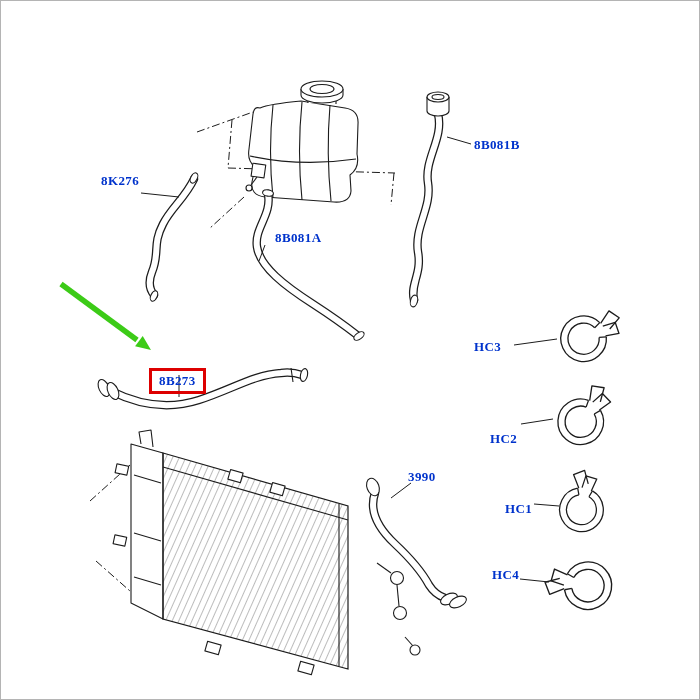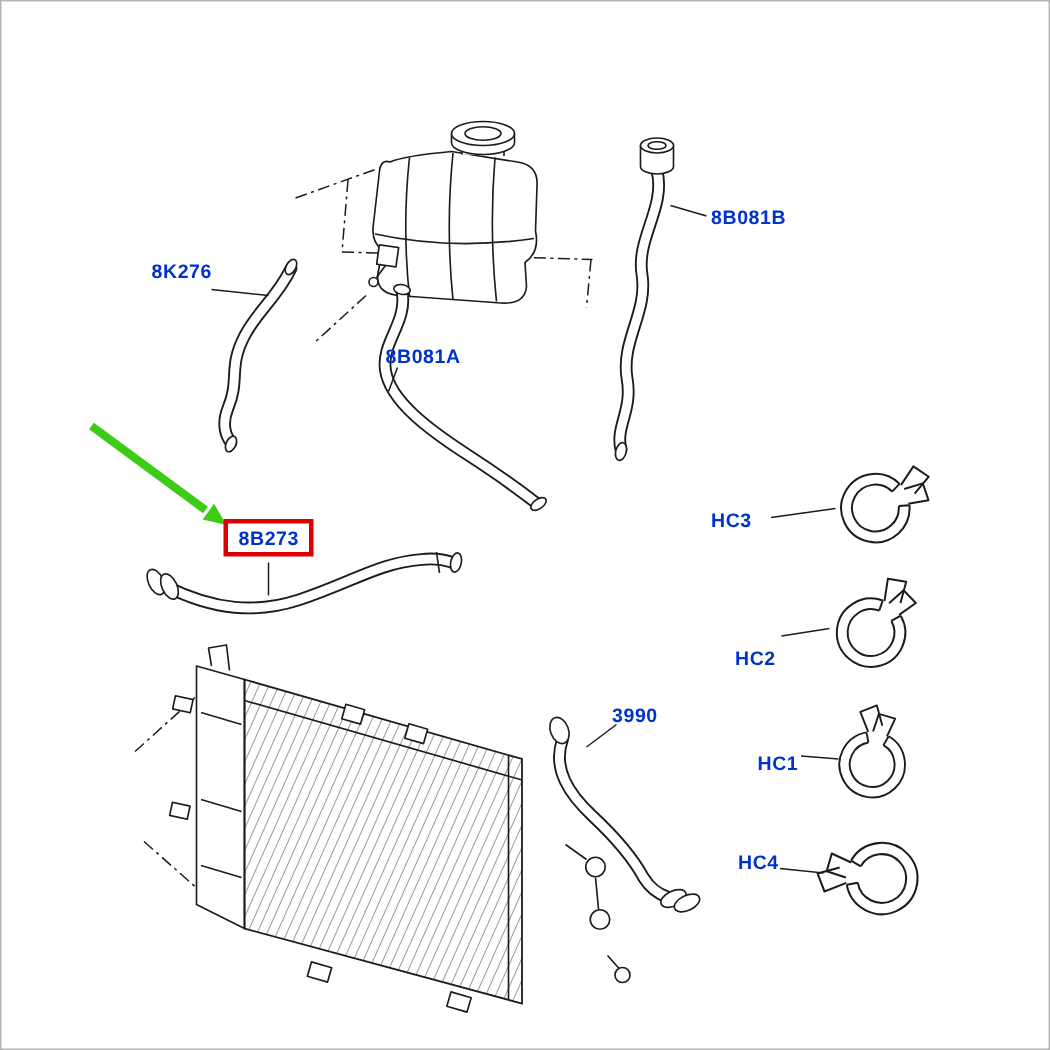--- a/index.html
+++ b/index.html
@@ -21,25 +21,27 @@
 
   
   .part-label {
     position:absolute;
     color:var(--label-text,#0033cc);
     font-size:13px;
     font-weight:bold;
     letter-spacing:0.4px;
     white-space:nowrap;
     cursor:pointer;
+    font-family:Liberation Serif, serif;
   }
   .part-label.selected {
     border:3px solid var(--highlight-box,#dd0000);
     padding:2px 7px;
     background:transparent;
+    margin-top:22px;
   }
 </style>
 </head>
 <body>
 
 <div class="stage">
 
   <svg width="700" height="700" viewBox="0 0 700 700">
     <defs>
       <pattern id="hatchPat" width="6" height="6" patternUnits="userSpaceOnUse" patternTransform="rotate(24)">
@@ -160,21 +162,21 @@
       <path class="leader" d="M 519,578 L 548,581"></path>
     </g>
 
     <g>
       <line class="arrow-line" x1="60" y1="283" x2="136" y2="339"></line>
       <polygon class="arrow-head" points="150,349 134.1,345.3 141.7,334.9"></polygon>
     </g>
   </svg>
 
   <div class="part-label" style="left:100px;top:172px">8K276</div>
-  <div class="part-label" style="left:256px;top:229px">8B081A</div>
+  <div class="part-label" style="left:274px;top:229px">8B081A</div>
   <div class="part-label" style="left:473px;top:136px">8B081B</div>
 
   <div class="part-label selected" style="left:148px;top:345px">
     <span>8B273</span>
   </div>
 
   <div class="part-label" style="left:407px;top:468px">3990</div>
   <div class="part-label" style="left:473px;top:338px">HC3</div>
   <div class="part-label" style="left:489px;top:430px">HC2</div>
   <div class="part-label" style="left:504px;top:500px">HC1</div>

